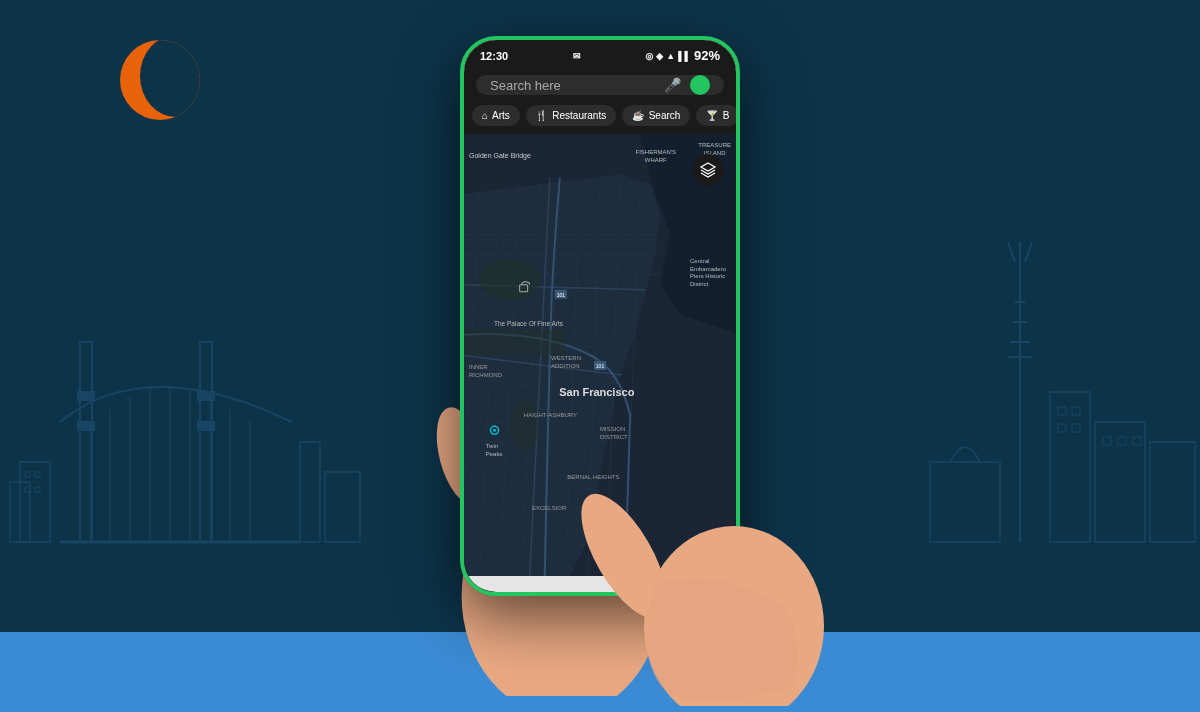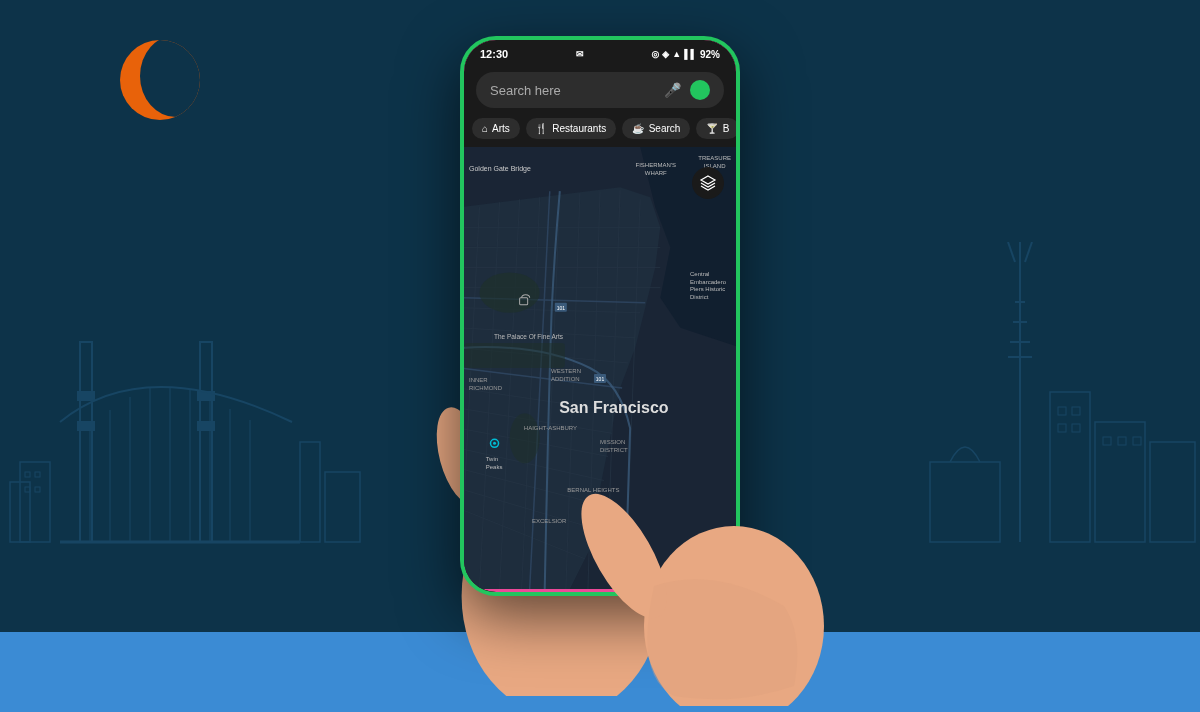--- a/index.html
+++ b/index.html
@@ -80,21 +80,21 @@
       border: 4px solid #22c55e;
       z-index: 3;
       overflow: hidden;
       box-shadow: 0 20px 60px rgba(0,0,0,0.6);
     }
 
     
     .phone-screen {
       position: absolute;
       inset: 0;
-      background: #ec4899;
+      background: #e5e5e5;
       border-radius: 32px;
       overflow: hidden;
     }
 
     
     .status-bar {
       display: flex;
       justify-content: space-between;
       align-items: center;
       padding: 8px 16px 4px;
@@ -107,21 +107,21 @@
     .status-icons { display: flex; align-items: center; gap: 3px; font-size: 9px; }
 
     
     .search-area {
       background: #1a1a1a;
       padding: 8px 12px 10px;
     }
     .search-bar {
       background: #2d2d2d;
       border-radius: 24px;
-      padding: 8px 14px;
+      padding: 0 14px;
       display: flex;
       align-items: center;
       justify-content: space-between;
     }
     .search-placeholder {
       color: #aaa;
       font-size: 13px;
       flex: 1;
     }
     .search-icons {
@@ -314,21 +314,21 @@
     <div class="phone-screen">
 
       <div class="status-bar">
         <span class="status-time">12:30</span>
         <span style="font-size:9px;">✉</span>
         <div class="status-icons">
           <span style="font-size:9px;">◎</span>
           <span style="font-size:9px;">◈</span>
           <span style="font-size:9px;">▲</span>
           <span style="font-size:9px;">▌▌</span>
-          <span style="font-size:10px;">92%</span>
+          <span style="font-size:13px;">92%</span>
         </div>
       </div>
 
       <div class="search-area">
         <div class="search-bar">
           <span class="search-placeholder">Search here</span>
           <div class="search-icons">
             <span class="mic-icon">🎤</span>
             <div class="green-dot"></div>
           </div>
@@ -426,21 +426,21 @@
           <circle cx="35" cy="295" r="1.5" fill="#00bcd4"></circle>
         </svg>
 
         <div class="map-label" style="left:5px;top:18px;font-size:7px;color:#ccc;">Golden Gate Bridge</div>
         <div class="map-label" style="right:60px;top:15px;font-size:6px;color:#bbb;text-align:center;line-height:1.3;">FISHERMAN'S<br>WHARF</div>
         <div class="map-label" style="right:5px;top:8px;font-size:6px;color:#bbb;text-align:center;line-height:1.3;">TREASURE<br>ISLAND</div>
         <div class="map-label" style="left:30px;top:42%;font-size:6.5px;color:#bbb;">The Palace Of Fine Arts</div>
         <div class="map-label" style="right:10px;top:28%;font-size:6px;color:#bbb;line-height:1.3;">Central<br>Embarcadero<br>Piers Historic<br>District</div>
         <div class="map-label" style="left:5px;top:52%;font-size:6px;color:#999;line-height:1.3;">INNER<br>RICHMOND</div>
         <div class="map-label" style="left:32%;top:50%;font-size:6px;color:#999;line-height:1.3;">WESTERN<br>ADDITION</div>
-        <div class="map-label map-label-large" style="left:35%;top:57%;font-size:16px;color:#ddd;font-weight:600;">San Francisco</div>
+        <div class="map-label map-label-large" style="left:35%;top:57%;font-size:11px;color:#ddd;font-weight:600;">San Francisco</div>
         <div class="map-label" style="left:22%;top:63%;font-size:6px;color:#999;">HAIGHT-ASHBURY</div>
         <div class="map-label" style="left:50%;top:66%;font-size:6px;color:#999;line-height:1.3;">MISSION<br>DISTRICT</div>
         <div class="map-label" style="left:8%;top:70%;font-size:6px;color:#bbb;line-height:1.3;">Twin<br>Peaks</div>
         <div class="map-label" style="left:38%;top:77%;font-size:6px;color:#999;">BERNAL HEIGHTS</div>
         <div class="map-label" style="left:25%;top:84%;font-size:6px;color:#999;">EXCELSIOR</div>
         <div class="map-label" style="right:15px;bottom:25px;font-size:6px;color:#999;">BAYVIEW</div>
 
         <div class="layers-btn">
           <svg width="18" height="18" viewBox="0 0 18 18">
             <path d="M9 2 L16 6 L9 10 L2 6 Z" fill="none" stroke="white" stroke-width="1.2"></path>

